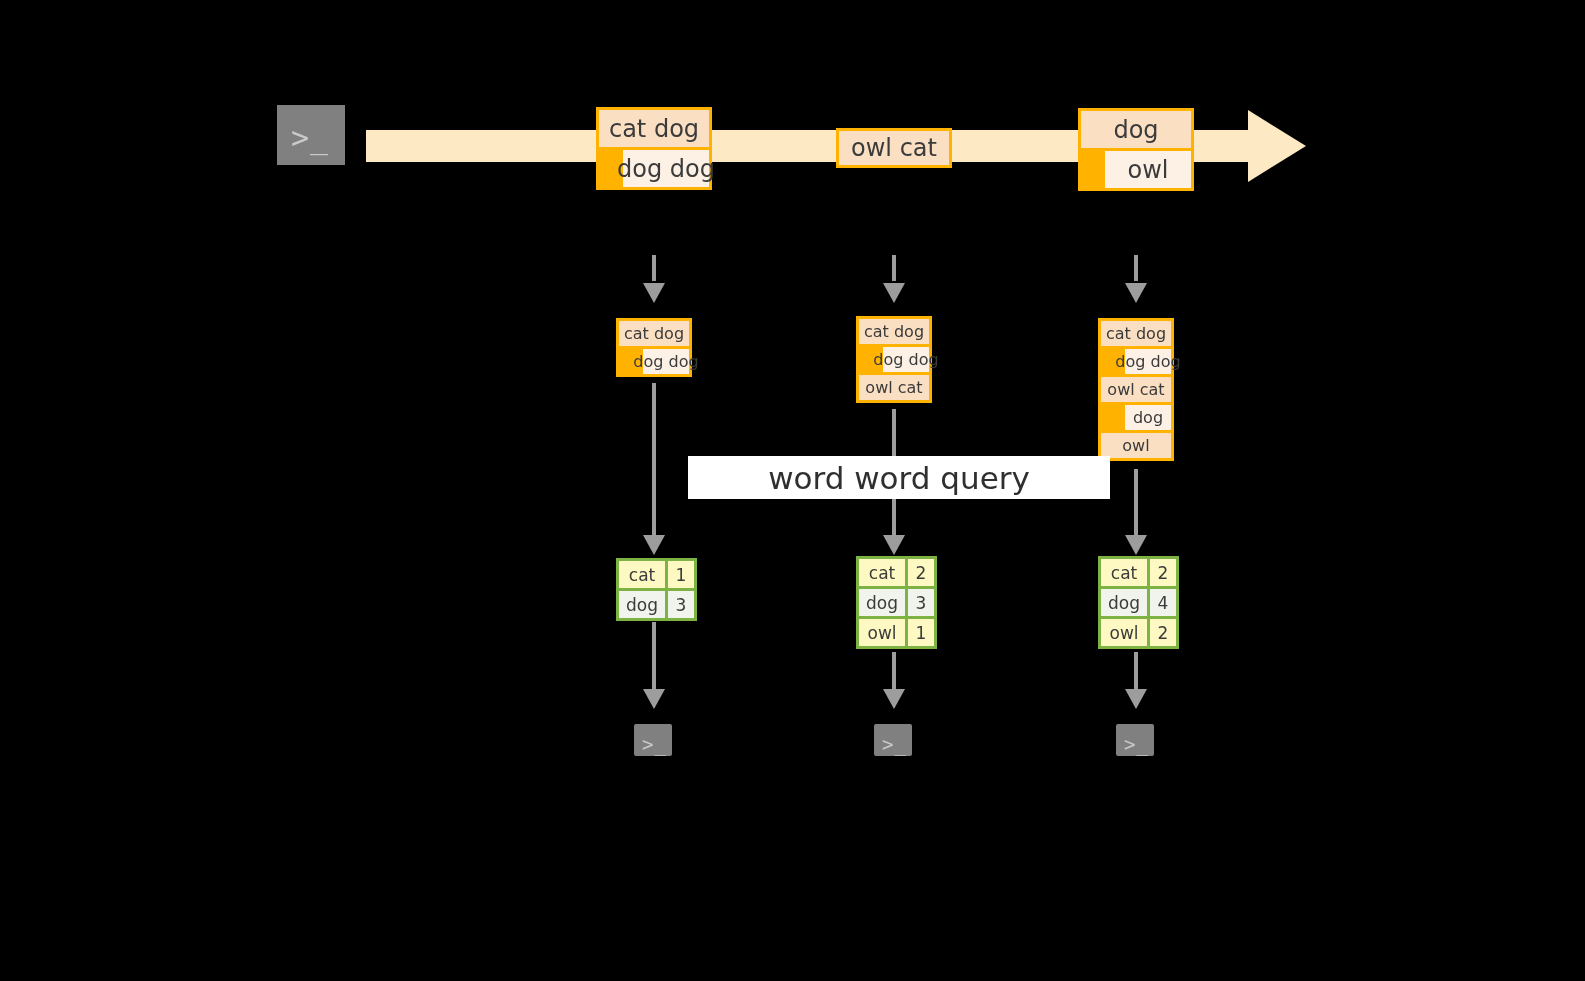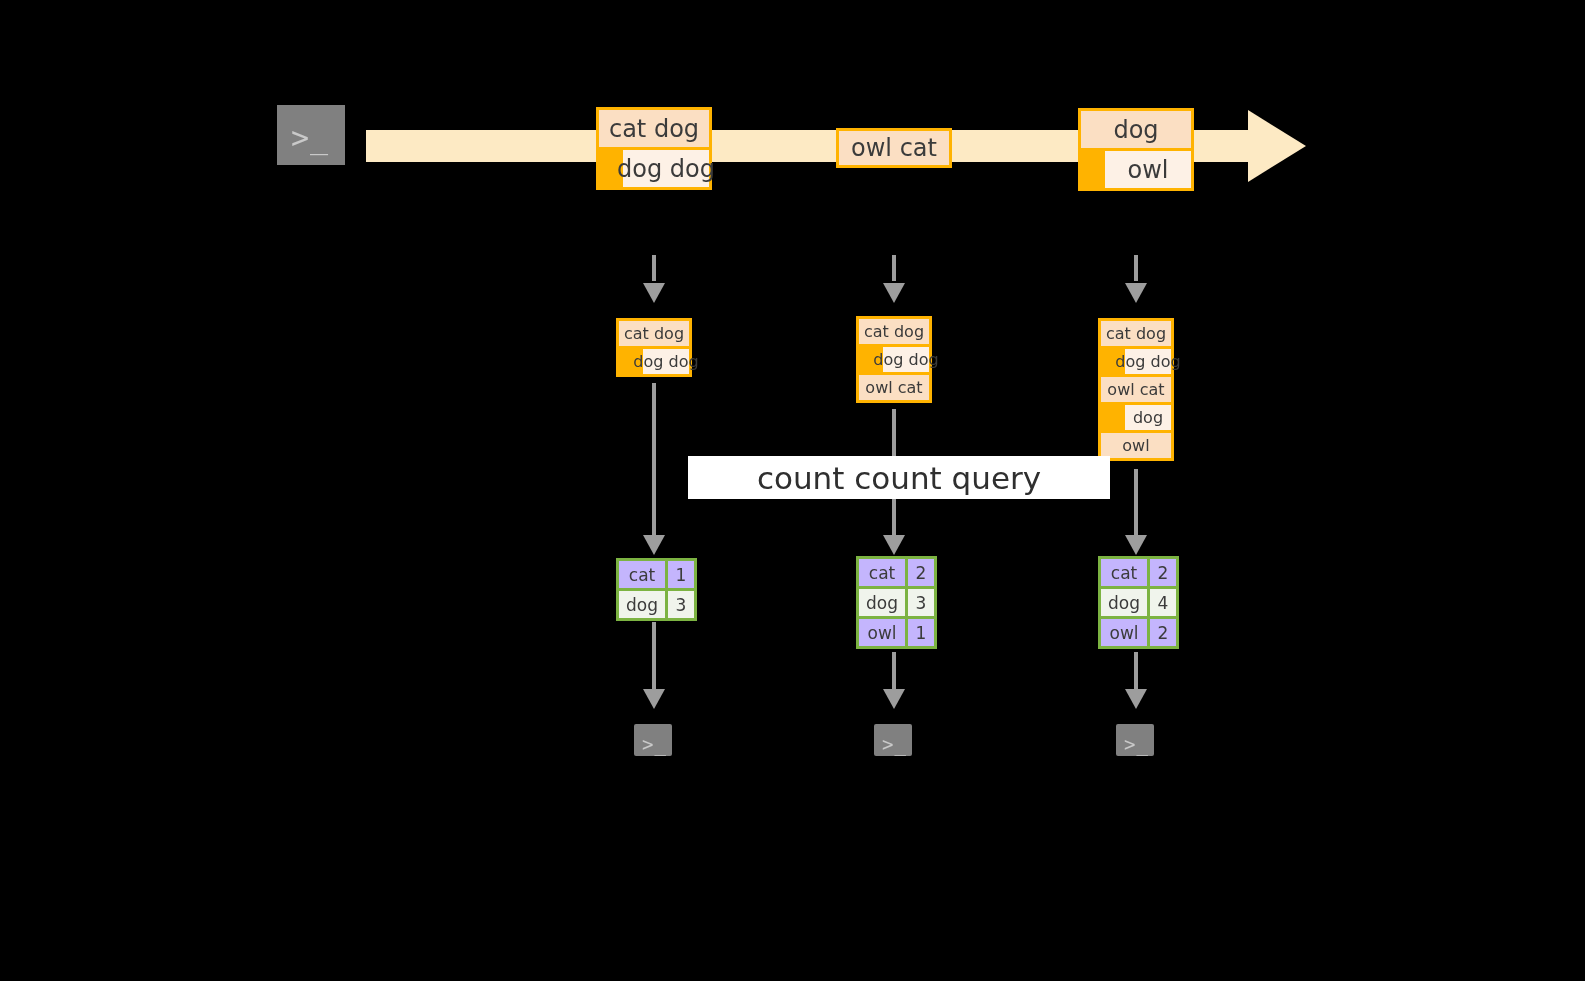--- a/index.html
+++ b/index.html
@@ -127,21 +127,21 @@
   .gtable .cell {
     box-sizing: border-box;
     display: flex;
     align-items: center;
     justify-content: center;
     font-size: 17px;
     color: #3b3b3b;
   }
   .gtable .cell.word { width: 46px; }
   .gtable .cell.count { width: 26px; margin-left: 3px; }
-  .gtable .trow.a .cell { background: #c4b5fd; }
+  .gtable .trow.a .cell { background: #fef9c3; }
   .gtable .trow.b .cell { background: #f0f4ec; }
 
   
   .vline {
     position: absolute;
     width: 4px;
     background: #9d9d9d;
   }
   .vdash {
     position: absolute;
@@ -237,21 +237,21 @@
     <div class="row b">dog dog</div>
     <div class="row a">owl cat</div>
     <div class="row b">dog</div>
     <div class="row a">owl</div>
   </div>
 
   <div class="vline" style="left:1134px; top:469px; height:69px;"></div>
   <div class="ahead" style="left:1125px; top:535px;"></div>
 
   <div class="label-band">
-    <div class="txt">count count query</div>
+    <div class="txt">word word query</div>
   </div>
 
   <div class="gtable" style="left:616px; top:558px;">
     <div class="trow a">
       <div class="cell word">cat</div>
       <div class="cell count">1</div>
     </div>
     <div class="trow b">
       <div class="cell word">dog</div>
       <div class="cell count">3</div>

